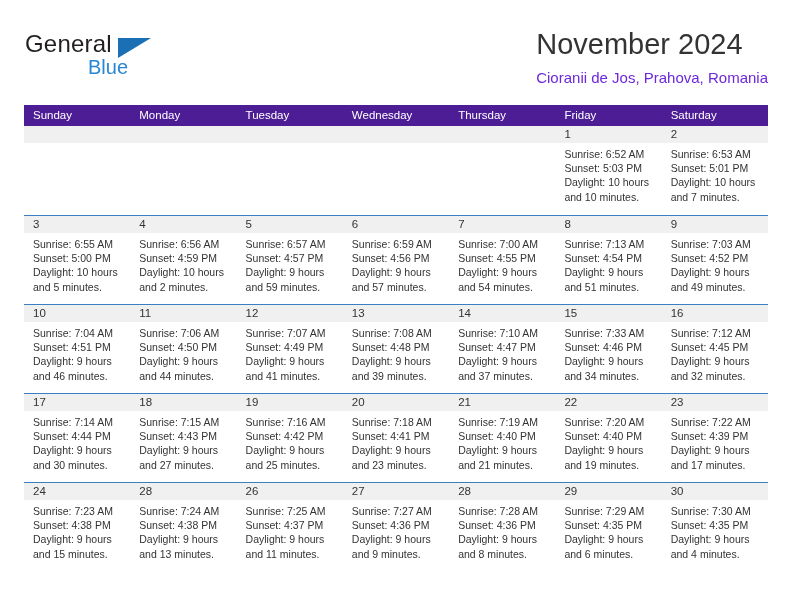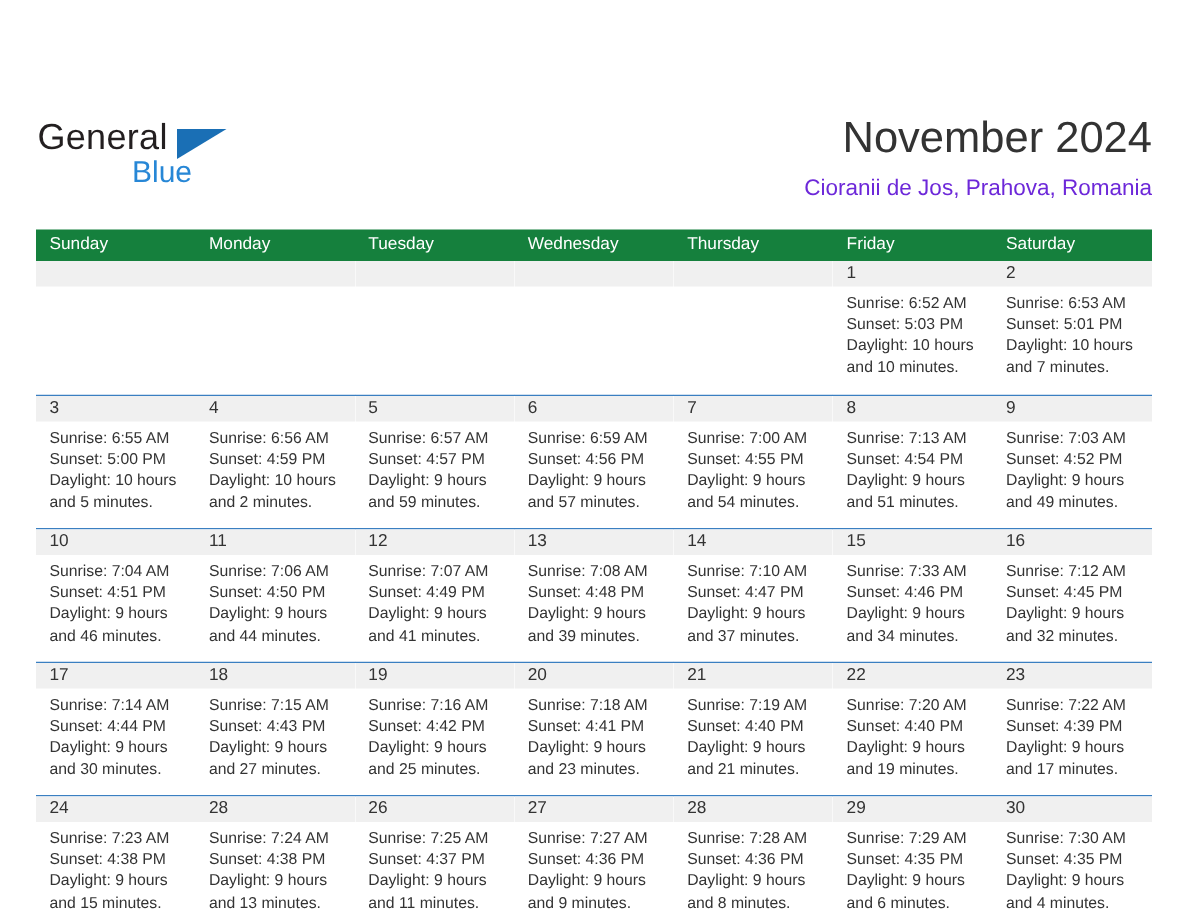--- a/index.html
+++ b/index.html
@@ -13,21 +13,20 @@
     background: #ffffff;
     font-family: "Liberation Sans", sans-serif;
     color: #222222;
     overflow: hidden;
   }
   .page {
     position: relative;
     width: 792px;
     height: 480px;
     padding: 0;
-    margin-top: 48px;
   }
 
   
   .header {
     position: absolute;
     left: 24px;
     top: 26px;
     right: 24px;
     height: 72px;
   }
@@ -61,21 +60,21 @@
     left: 64px;
     top: 26px;
     font-size: 20px;
     color: #2787d6;
     font-family: "Liberation Sans", sans-serif;
   }
   .titles {
     position: absolute;
     right: 0;
     top: 0;
-    text-align: right;
+    text-align: left;
   }
   .month-title {
     font-size: 29px;
     color: #333333;
     line-height: 36px;
     white-space: nowrap;
     font-weight: normal;
     margin: 0;
   }
   .location {
@@ -88,21 +87,21 @@
 
   
   .calendar {
     position: absolute;
     left: 24px;
     top: 105px;
     width: 744px;
   }
   .weekday-row {
     display: flex;
-    background: #15803d;
+    background: #4c1d95;
     height: 21px;
   }
   .weekday {
     flex: 1 1 0;
     color: #ffffff;
     font-size: 11.5px;
     line-height: 21px;
     padding-left: 9px;
     white-space: nowrap;
     overflow: hidden;

